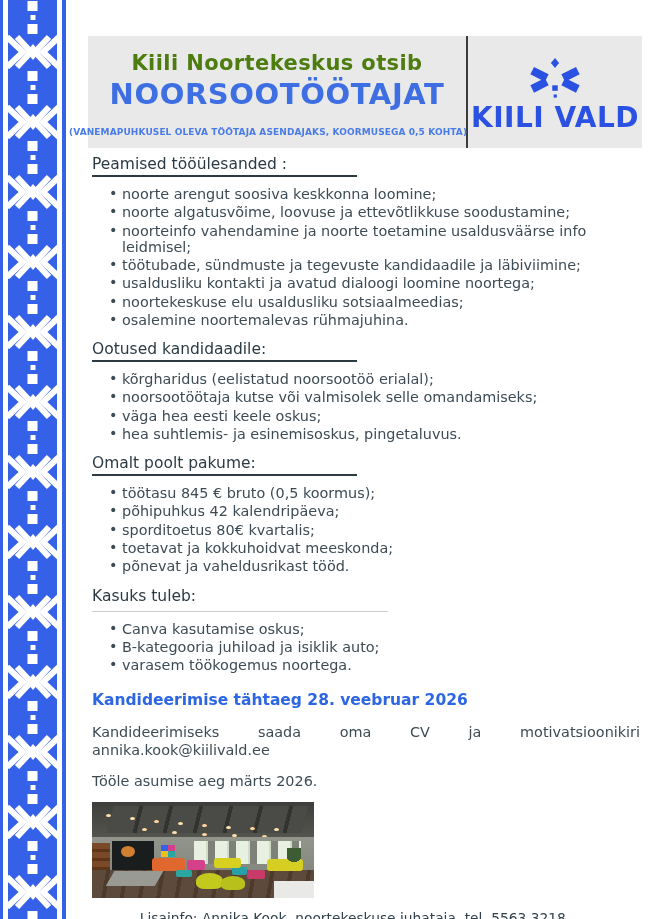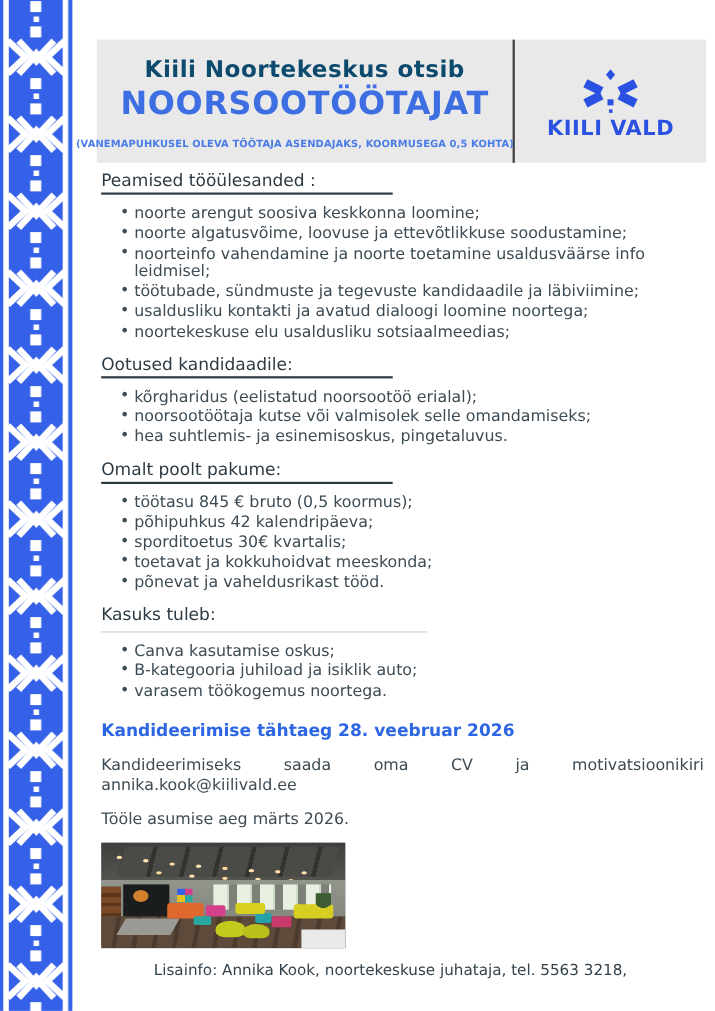--- a/index.html
+++ b/index.html
@@ -15,28 +15,28 @@
 
   
   .header-band {
     position:absolute; left:88px; top:36px; width:554px; height:112px;
     background:#e9e9e9; display:flex;
   }
   .title-cell {
     width:380px; border-right:2px solid #3c3c3c; position:relative;
     text-align:center; padding-top:15px;
   }
-  .pretitle { font-size:21px; font-weight:bold; color:#0c4a6e; letter-spacing:.4px; }
+  .pretitle { font-size:21px; font-weight:bold; color:#4d7c0f; letter-spacing:.4px; }
   .big-title { font-size:29px; font-weight:bold; color:#3d6fe3; letter-spacing:.6px; margin-top:2px; }
   .note {
     position:absolute; left:-19px; top:91px; width:400px; white-space:nowrap;
     font-size:9px; font-weight:bold; color:#4a7ce8; letter-spacing:.1px; text-align:left;
   }
   .logo-cell { flex:1; display:flex; flex-direction:column; align-items:center; justify-content:center; padding-top:6px; }
-  .logo-text { font-size:19px; font-weight:bold; color:#2b51e3; letter-spacing:.5px; margin-top:2px; }
+  .logo-text { font-size:28px; font-weight:bold; color:#2b51e3; letter-spacing:.5px; margin-top:2px; }
 
   
   .content { position:absolute; left:92px; top:154px; width:548px; }
   h2.section {
     font-size:15.5px; font-weight:normal; color:#2c3a43;
     display:inline-block; border-bottom:2px solid #2c3a43;
     padding-bottom:2px; min-width:265px;
   }
   h2.section.light { border-bottom:1px solid #c9ced2; min-width:296px; padding-bottom:6px; }
   ul.bullets { list-style:none; margin:9px 0 11px 0; padding-left:30px; }
@@ -133,34 +133,36 @@
 <div class="content">
 
   <h2 class="section">Peamised tööülesanded :</h2>
   <ul class="bullets">
     <li>noorte arengut soosiva keskkonna loomine;</li>
     <li>noorte algatusvõime, loovuse ja ettevõtlikkuse soodustamine;</li>
     <li>noorteinfo vahendamine ja noorte toetamine usaldusväärse info leidmisel;</li>
     <li>töötubade, sündmuste ja tegevuste kandidaadile ja läbiviimine;</li>
     <li>usaldusliku kontakti ja avatud dialoogi loomine noortega;</li>
     <li>noortekeskuse elu usaldusliku sotsiaalmeedias;</li>
+    <li>osalemine noortemalevas rühmajuhina.</li>
   </ul>
 
   <h2 class="section">Ootused kandidaadile:</h2>
   <ul class="bullets">
     <li>kõrgharidus (eelistatud noorsootöö erialal);</li>
     <li>noorsootöötaja kutse või valmisolek selle omandamiseks;</li>
+    <li>väga hea eesti keele oskus;</li>
     <li>hea suhtlemis- ja esinemisoskus, pingetaluvus.</li>
   </ul>
 
   <h2 class="section">Omalt poolt pakume:</h2>
   <ul class="bullets">
     <li>töötasu 845 € bruto (0,5 koormus);</li>
     <li>põhipuhkus 42 kalendripäeva;</li>
-    <li>sporditoetus 30€ kvartalis;</li>
+    <li>sporditoetus 80€ kvartalis;</li>
     <li>toetavat ja kokkuhoidvat meeskonda;</li>
     <li>põnevat ja vaheldusrikast tööd.</li>
   </ul>
 
   <h2 class="section light">Kasuks tuleb:</h2>
   <ul class="bullets">
     <li>Canva kasutamise oskus;</li>
     <li>B-kategooria juhiload ja isiklik auto;</li>
     <li>varasem töökogemus noortega.</li>
   </ul>

